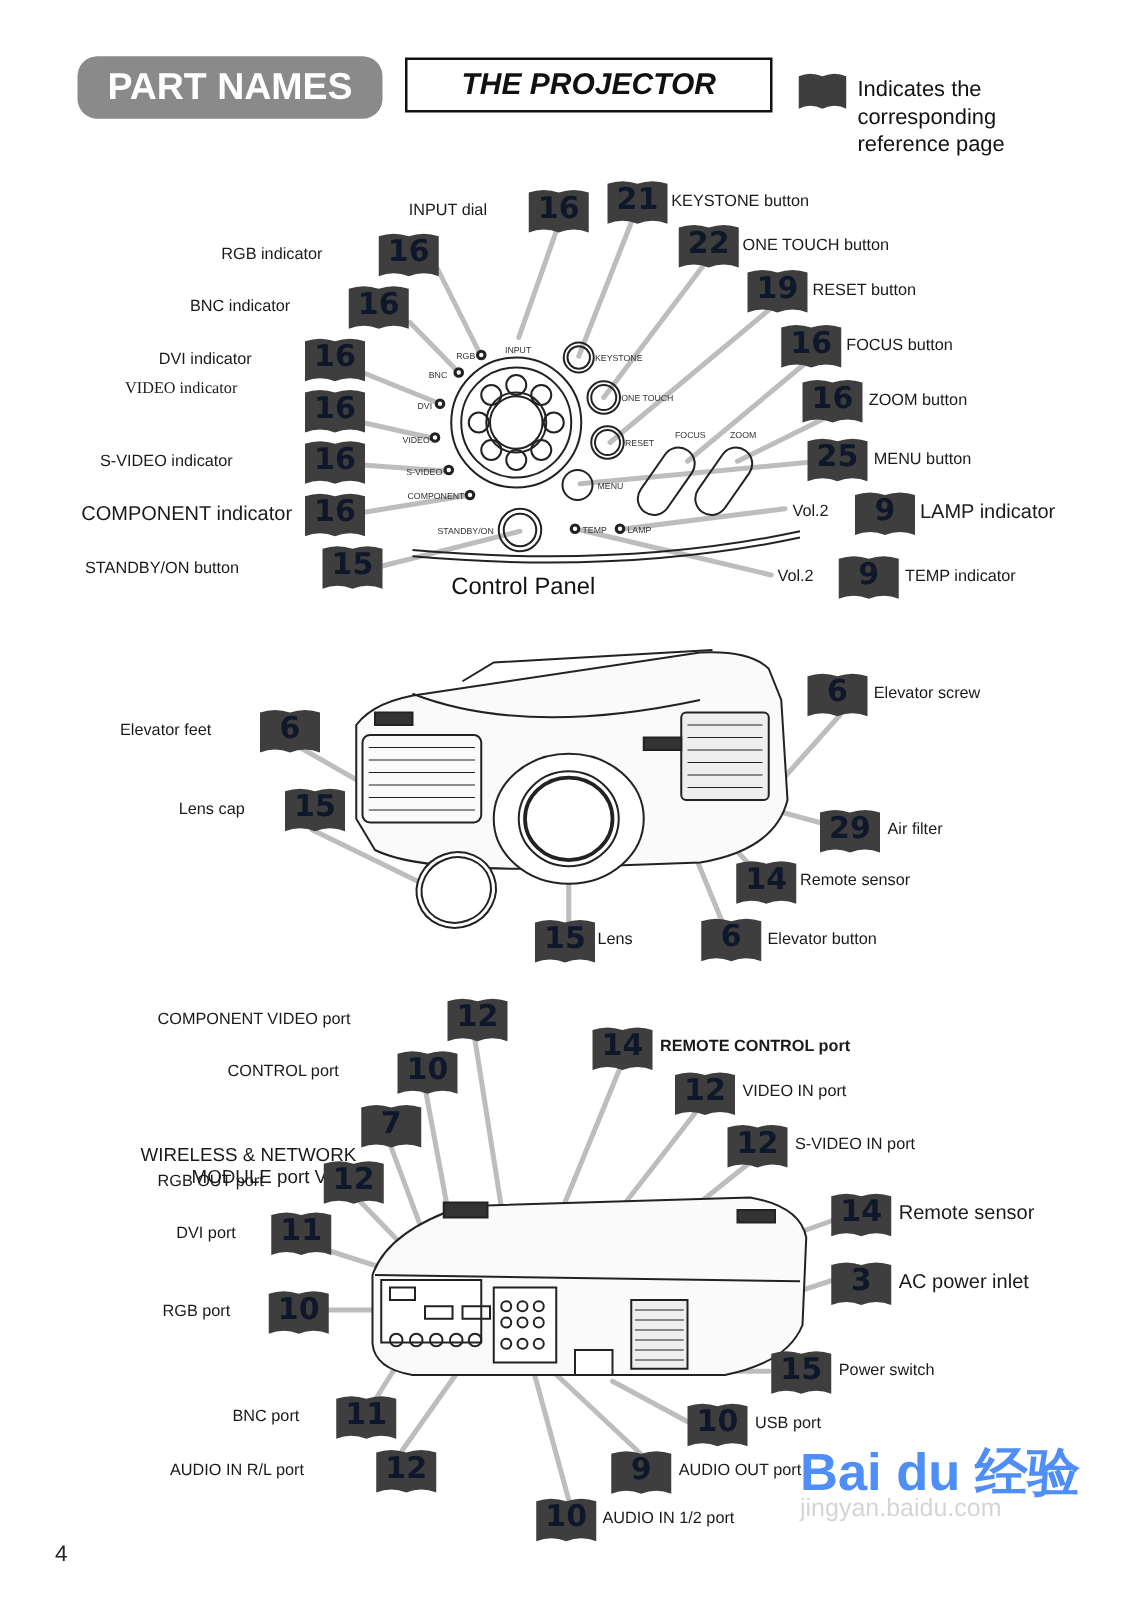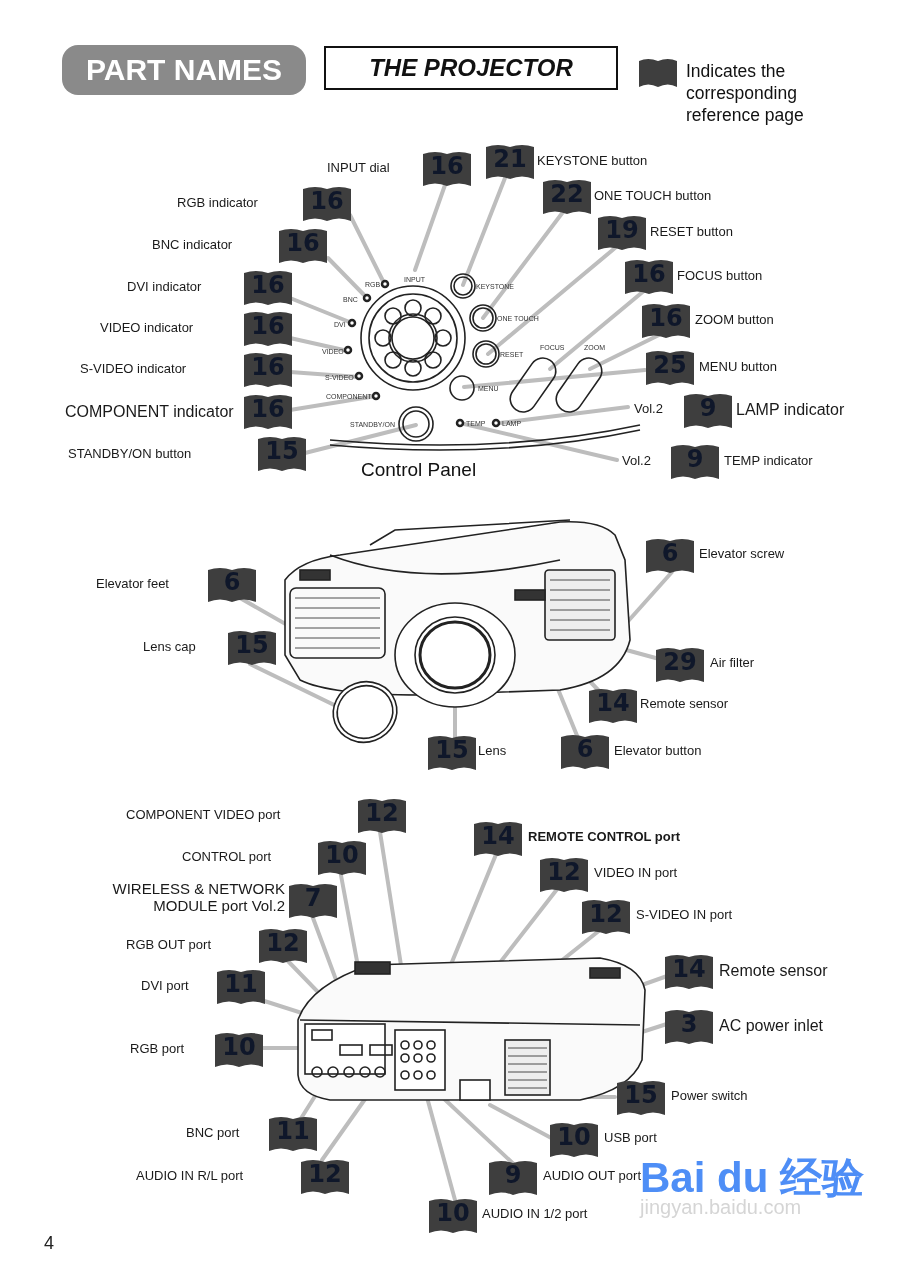--- a/index.html
+++ b/index.html
@@ -9,21 +9,21 @@
   .header-pill { left: 62px; top: 45px; width: 244px; height: 50px; border-radius: 16px;
          background: #8a8a8a; color: #fff; font-weight: bold; font-size: 30px;
          display: flex; align-items: center; justify-content: center; letter-spacing: 0px; }
   .header-box { left: 324px; top: 46px; width: 290px; height: 40px; border: 2px solid #111;
          display: flex; align-items: center; justify-content: center;
          font-weight: bold; font-style: italic; font-size: 24px; color: #111; }
   .legend-text { left: 686px; top: 60px; font-size: 17.5px; line-height: 22px; color: #111; width: 180px; }
   .legend-icon { left: 638px; top: 57px; }
   .lbl { position: absolute; font-size: 13px; color: #1a1a1a; white-space: nowrap; line-height: 20px; }
   .lbl.sm { font-size: 16px; }
-  .lbl.xs { font-size: 15px; line-height: 17px; text-align: right; }
+  .lbl.xs { font-size: 15px; line-height: 17px; text-align: right; margin-top: 36px; }
   .book { position: absolute; width: 50px; height: 38px; }
   .book svg { display:block; }
   .book .num { position: absolute; left: 0; top: 3px; width: 100%; text-align: center;
          color: #0f172a; font-weight: bold; font-size: 24px; line-height: 26px; font-family: "DejaVu Sans", sans-serif; }
   .section-title { font-size: 19px; color: #111; }
   .page-num { left: 44px; top: 1233px; font-size: 18px; color: #222; }
   .watermark { left: 640px; top: 1150px; color: #3b82f6; font-size: 42px; font-weight: bold; opacity: .9; }
   .watermark2 { left: 640px; top: 1196px; color: #d5d5d5; font-size: 20px; }
   svg.lines { position: absolute; left: 0; top: 0; }
 </style>
@@ -239,21 +239,21 @@
   </div>
 
 <div class="lbl" style="left:127px;top:277px;">DVI indicator</div>
 <div class="book" style="left:243px;top:269px;">
     <svg width="50" height="38">
       <path d="M1 4 Q13 0 25 4 Q37 0 49 4 L49 36 Q37 31 25 36 Q13 31 1 36Z" fill="#3e3e3e"></path>
     </svg>
     <span class="num">16</span>
   </div>
 
-<div class="lbl" style="left:100px;top:318px;">VIDEO indicator</div>
+<div class="lbl" style="left:100px;top:300px;font-family:Liberation Serif, serif;">VIDEO indicator</div>
 <div class="book" style="left:243px;top:310px;">
     <svg width="50" height="38">
       <path d="M1 4 Q13 0 25 4 Q37 0 49 4 L49 36 Q37 31 25 36 Q13 31 1 36Z" fill="#3e3e3e"></path>
     </svg>
     <span class="num">16</span>
   </div>
 
 <div class="lbl" style="left:80px;top:359px;">S-VIDEO indicator</div>
 <div class="book" style="left:243px;top:351px;">
     <svg width="50" height="38">

